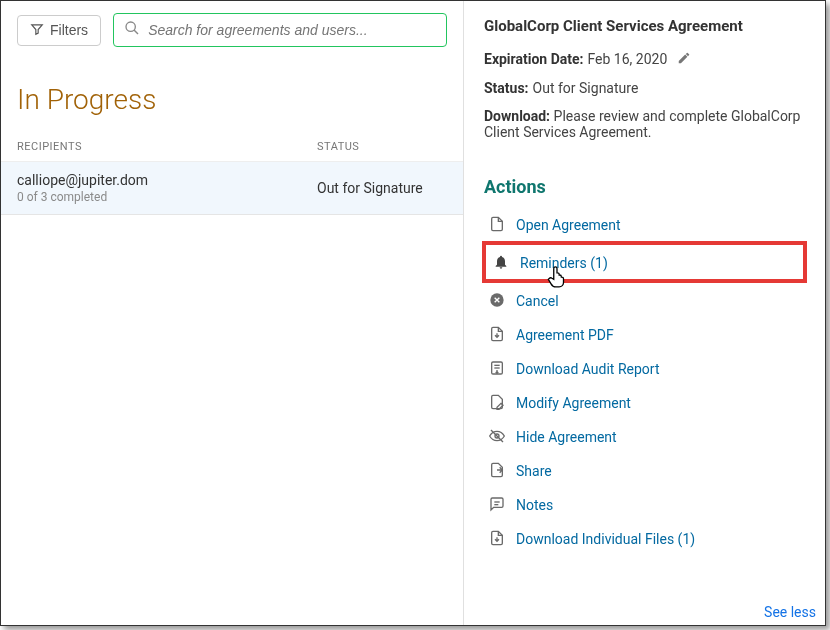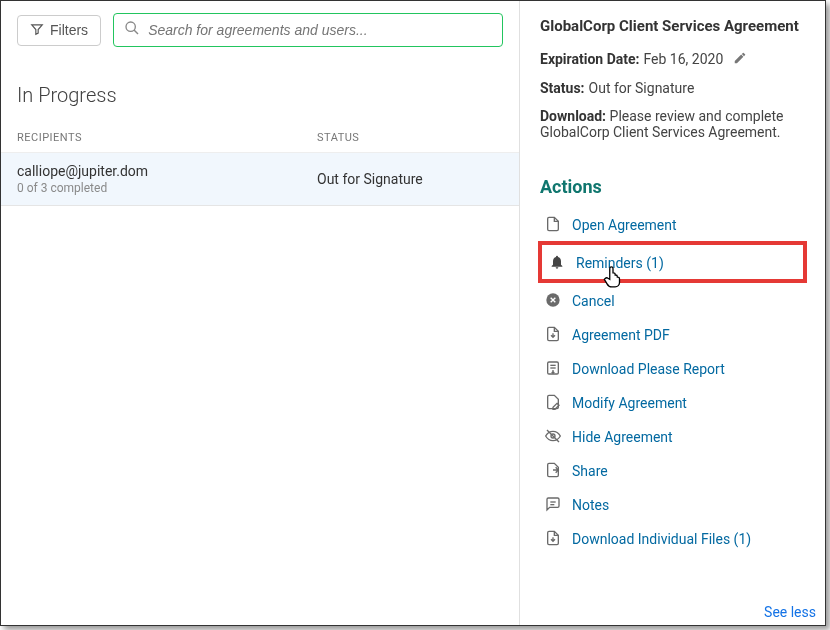--- a/index.html
+++ b/index.html
@@ -3,30 +3,30 @@
 <meta charset="utf-8">
 <style>
   * { box-sizing: border-box; margin: 0; padding: 0; }
   body { font-family: -apple-system, BlinkMacSystemFont, "Segoe UI", Roboto, Arial, sans-serif; background: #fff; width: 830px; height: 630px; position: relative; }
   .app { display: flex; width: 826px; height: 626px; border: 1px solid #333; box-shadow: 4px 4px 6px rgba(0,0,0,0.4); }
   .main { flex: 1; background: #fff; display: flex; flex-direction: column; }
   .topbar { display: flex; align-items: center; gap: 12px; padding: 12px 16px; }
   .filters-btn { display: flex; align-items: flex-start; gap: 6px; border: 1px solid #ccc; border-radius: 4px; padding: 6px 12px; background: #fff; color: #555; font-size: 14px; cursor: pointer; }
   .search-box { flex: 1; display: flex; align-items: center; gap: 8px; border: 1px solid #22c55e; border-radius: 4px; padding: 6px 10px; color: #888; }
   .search-input { flex: 1; border: none; outline: none; font-size: 14px; font-style: italic; color: #6a6a6a; background: transparent; }
-  .section-title { font-size: 20px; font-weight: 300; color: #404040; padding: 24px 16px 24px 16px; }
+  .section-title { font-size: 28px; font-weight: 300; color: #a16207; padding: 24px 16px 24px 16px; }
   .list-header { display: flex; font-size: 11px; letter-spacing: 0.5px; color: #777; text-transform: uppercase; padding: 0 16px 8px 16px; border-bottom: 1px solid #eee; }
   .col-rec { flex: 0 0 300px; }
   .col-status { flex: 1; }
   .row { display: flex; align-items: center; padding: 10px 16px; background: #f1f7fd; border-bottom: 1px solid #e5e5e5; cursor: pointer; }
   .rec-email { font-size: 14px; color: #333; }
   .rec-sub { font-size: 12px; color: #8a8a8a; margin-top: 2px; }
   .row-status { font-size: 14px; color: #333; }
 
-  .side { width: 306px; border-left: 1px solid #e0e0e0; padding: 16px 20px; display: flex; flex-direction: column; background: #fff; overflow: hidden; }
+  .side { width: 362px; border-left: 1px solid #e0e0e0; padding: 16px 20px; display: flex; flex-direction: column; background: #fff; overflow: hidden; }
   .doc-title { font-size: 15px; font-weight: 700; color: #333; }
   .doc-created { font-size: 12px; color: #888; margin-top: 2px; }
   .meta { margin-top: 16px; font-size: 14px; color: #333; }
   .meta-row { margin-bottom: 12px; display: flex; flex-wrap: wrap; gap: 4px; align-items: flex-start; }
   .meta-label { font-weight: 700; }
   .meta-val { color: #444; }
   .pencil { color: #888; margin-left: 6px; cursor: pointer; }
 
   .actions-title { font-size: 18px; font-weight: 700; color: #0f766e; margin-top: 24px; margin-bottom: 12px; }
   .action-list { display: flex; flex-direction: column; gap: 4px; }
@@ -151,21 +151,21 @@
 
       <div class="action">
         <span class="icon">
           <svg width="16" height="16" viewBox="0 0 24 24" fill="none" stroke="#6a6a6a" stroke-width="2">
               <rect x="4" y="3" width="16" height="18" rx="2"></rect>
               <line x1="8" y1="8" x2="16" y2="8"></line>
               <line x1="8" y1="12" x2="16" y2="12"></line>
               <path d="M12 15v5m-2-2 2 2 2-2"></path>
             </svg>
         </span>
-        <span>Download Please Report</span>
+        <span>Download Audit Report</span>
       </div>
 
       <div class="action">
         <span class="icon">
           <svg width="16" height="16" viewBox="0 0 24 24" fill="none" stroke="#6a6a6a" stroke-width="2">
               <path d="M14 2H6a2 2 0 0 0-2 2v16a2 2 0 0 0 2 2h12a2 2 0 0 0 2-2V8z"></path>
               <path d="M18 14l3 3-6 6H12v-3z"></path>
             </svg>
         </span>
         <span>Modify Agreement</span>

